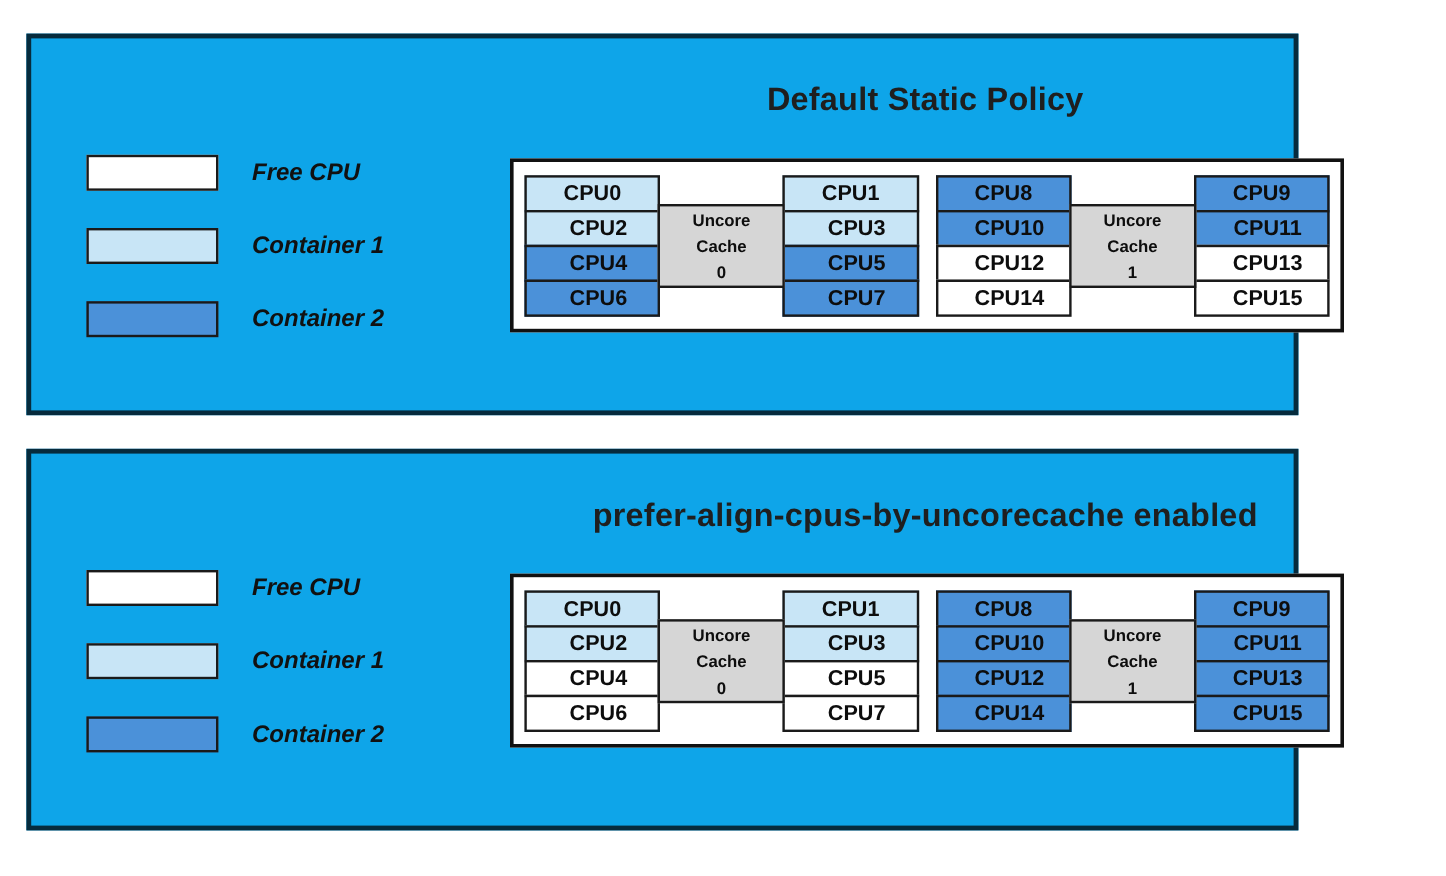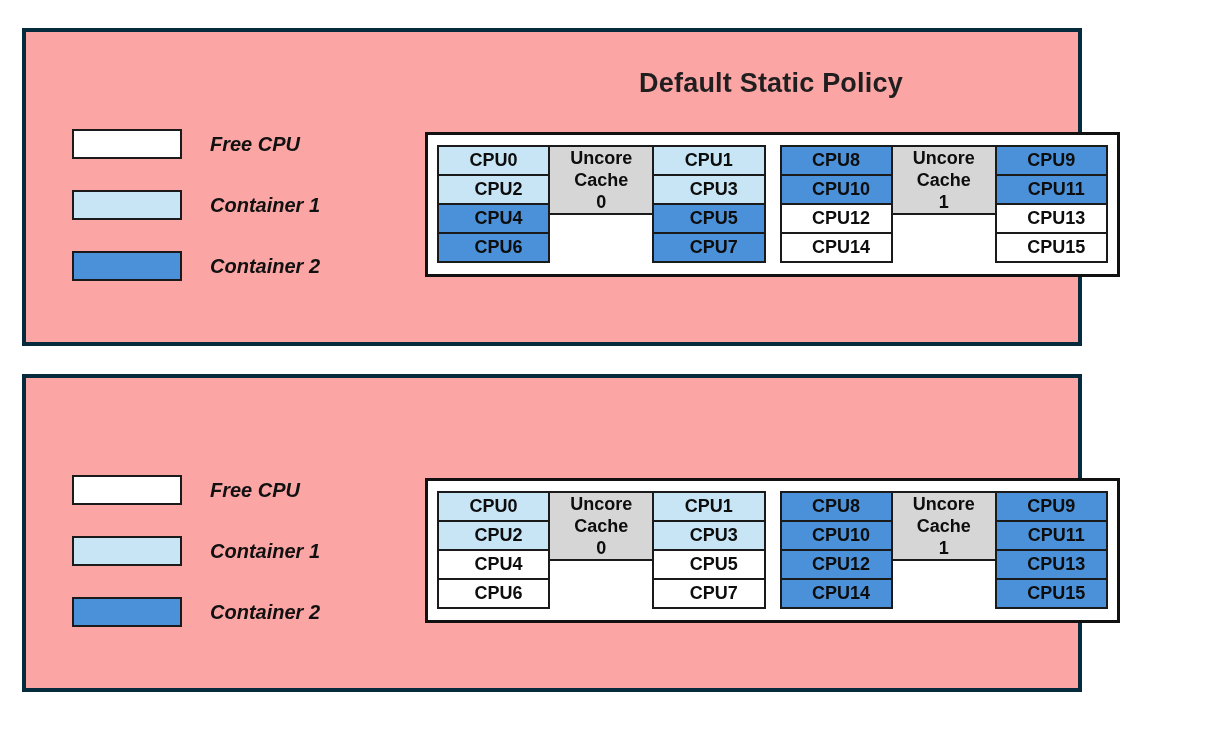--- a/index.html
+++ b/index.html
@@ -14,21 +14,21 @@
     height: 730px;
     background: #ffffff;
     overflow: hidden;
   }
   .panel {
     position: absolute;
     left: 22px;
     width: 1060px;
     height: 318px;
     border: 4px solid #062b3d;
-    background: #fca5a5;
+    background: #0ea5e9;
     box-sizing: border-box;
   }
   .panel-title {
     position: absolute;
     left: 399px;
     top: 36px;
     width: 692px;
     text-align: center;
     font-size: 27px;
     font-weight: 700;
@@ -71,21 +71,21 @@
     border: 3px solid #111111;
     box-sizing: border-box;
     background: #ffffff;
     display: flex;
     gap: 14px;
     padding: 10px 9px;
   }
   .cluster {
     flex: 1;
     display: flex;
-    align-items: flex-start;
+    align-items: center;
   }
   .cpu-col {
     flex: 1;
     display: flex;
     flex-direction: column;
   }
   .cpu-cell {
     height: 31px;
     border: 2px solid #1a1a1a;
     box-sizing: border-box;
@@ -101,21 +101,21 @@
     width: 106px;
     flex: 0 0 auto;
     margin: 0 -2px;
     border: 2px solid #1a1a1a;
     box-sizing: border-box;
     display: flex;
     align-items: center;
     justify-content: center;
     text-align: center;
     font-weight: 700;
-    font-size: 18px;
+    font-size: 14px;
     line-height: 22px;
     color: #0d0d0d;
     white-space: pre-line;
     position: relative;
     z-index: 1;
   }
 </style>
 </head>
 <body>
 
@@ -169,20 +169,21 @@
             <div class="cpu-cell" style="background: rgb(75, 145, 217);">CPU9</div>
             <div class="cpu-cell" style="background: rgb(75, 145, 217);">CPU11</div>
             <div class="cpu-cell" style="background: rgb(255, 255, 255);">CPU13</div>
             <div class="cpu-cell" style="background: rgb(255, 255, 255);">CPU15</div>
           </div>
         </div>
       </div>
   </section>
 
   <section class="panel" style="top: 374px; border-color: rgb(6, 43, 61);">
+    <div class="panel-title">prefer-align-cpus-by-uncorecache enabled</div>
     <div class="legend">
         <div class="legend-row">
           <div class="legend-swatch" style="background: rgb(255, 255, 255);"></div>
           <div class="legend-label">Free CPU</div>
         </div>
         <div class="legend-row">
           <div class="legend-swatch" style="background: rgb(200, 229, 246);"></div>
           <div class="legend-label">Container 1</div>
         </div>
         <div class="legend-row">

